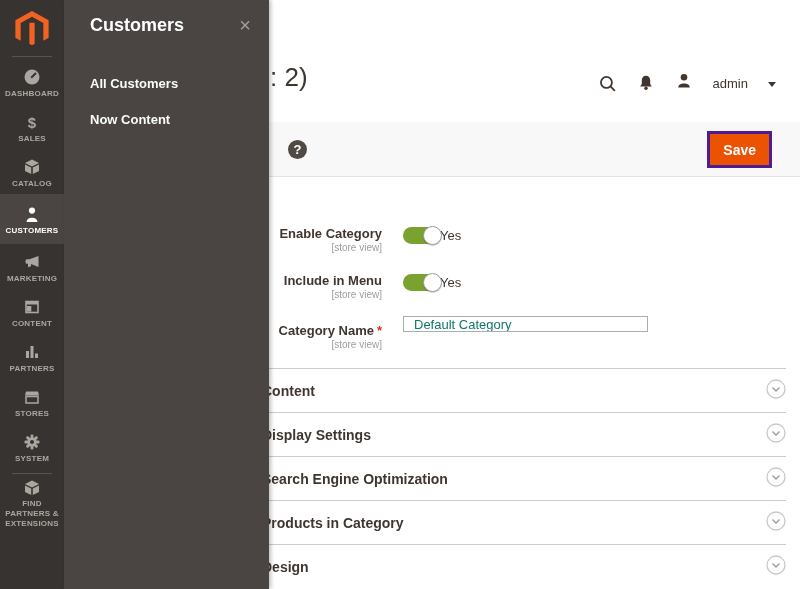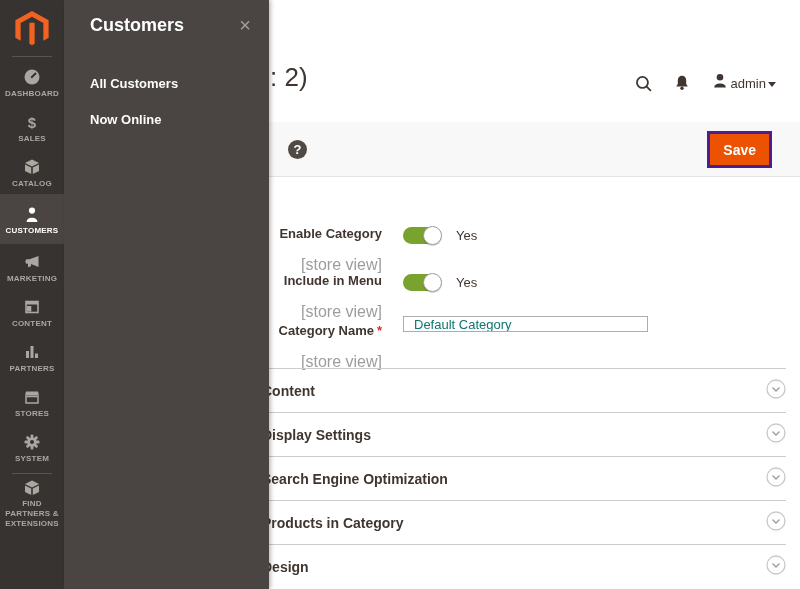--- a/index.html
+++ b/index.html
@@ -34,43 +34,43 @@
                  margin-bottom:21px; cursor:pointer; }
 
   
   .main { position:absolute; left:64px; top:0; width:736px; height:589px;
           background:#fff; z-index:10; }
   .page-title { position:absolute; left:-31px; top:62px; font-size:26px; font-weight:400;
                 color:#41362f; white-space:nowrap; }
   .header-actions { position:absolute; top:72px; right:24px; display:flex;
                     align-items:center; gap:20px; color:#41362f; }
   .icon-btn { cursor:pointer; display:flex; align-items:center; }
-  .user-menu { display:flex; align-items:center; gap:2px; cursor:pointer; }
+  .user-menu { display:flex; align-items:center; gap:20px; cursor:pointer; }
   .user-name { font-size:13px; color:#41362f; }
   .caret { width:0; height:0; border-left:4px solid transparent;
            border-right:4px solid transparent; border-top:5px solid #41362f; margin-top:2px; }
 
   .toolbar { position:absolute; left:0; top:122px; width:736px; height:55px;
              background:#f8f8f8; border-bottom:1px solid #e3e3e3; }
   .help-btn { position:absolute; left:224px; top:18px; width:19px; height:19px;
               border-radius:50%; background:#514943; color:#fff; font-size:13px;
               font-weight:700; display:flex; align-items:center; justify-content:center;
               cursor:pointer; }
   .save-btn { position:absolute; right:28px; top:9px; height:37px; padding:0 13px;
               background:#eb5202; color:#fff; border:3px solid #4c1d95; font-size:14px;
               font-weight:700; font-family:inherit; cursor:pointer; }
 
   
   .form-col { position:absolute; left:198px; top:226px; width:524px; }
   .field-row { position:absolute; left:0; width:100%; display:flex; }
   .field-label { width:120px; text-align:right; }
   .field-label .lbl { font-size:13px; font-weight:700; color:#41362f; }
-  .field-label .scope { font-size:16px; color:#9d9d9d; margin-top:15px; }
+  .field-label .scope { font-size:10px; color:#9d9d9d; margin-top:1px; }
   .req { color:#e22626; font-weight:700; margin-left:3px; }
-  .field-control { margin-left:21px; display:flex; align-items:flex-start; gap:16px; }
+  .field-control { margin-left:21px; display:flex; align-items:flex-start; gap:0; }
   .toggle { position:relative; width:37px; height:17px; background:#79a22e;
             border-radius:9px; cursor:pointer; margin-top:1px; }
   .toggle .knob { position:absolute; right:-2px; top:-1px; width:19px; height:19px;
                   background:#fff; border:1px solid #9e9e9e; border-radius:50%;
                   box-shadow:0 1px 1px rgba(0,0,0,.2); }
   .toggle-text { font-size:13px; color:#41362f; margin-top:2px; }
   .text-input { width:245px; height:16px; border:1px solid #adadad; padding:0 10px;
                 font-size:13px; color:#0f766e; font-family:inherit; background:#fff; }
 
   
@@ -313,15 +313,15 @@
   </div>
 </div>
 
 <div class="flyout">
   <div class="flyout-header">
     <span class="flyout-title">Customers</span>
     <span class="flyout-close">×</span>
   </div>
   <div class="flyout-list">
     <div class="flyout-item">All Customers</div>
-    <div class="flyout-item">Now Online</div>
+    <div class="flyout-item">Now Content</div>
   </div>
 </div>
 
 </body></html>

